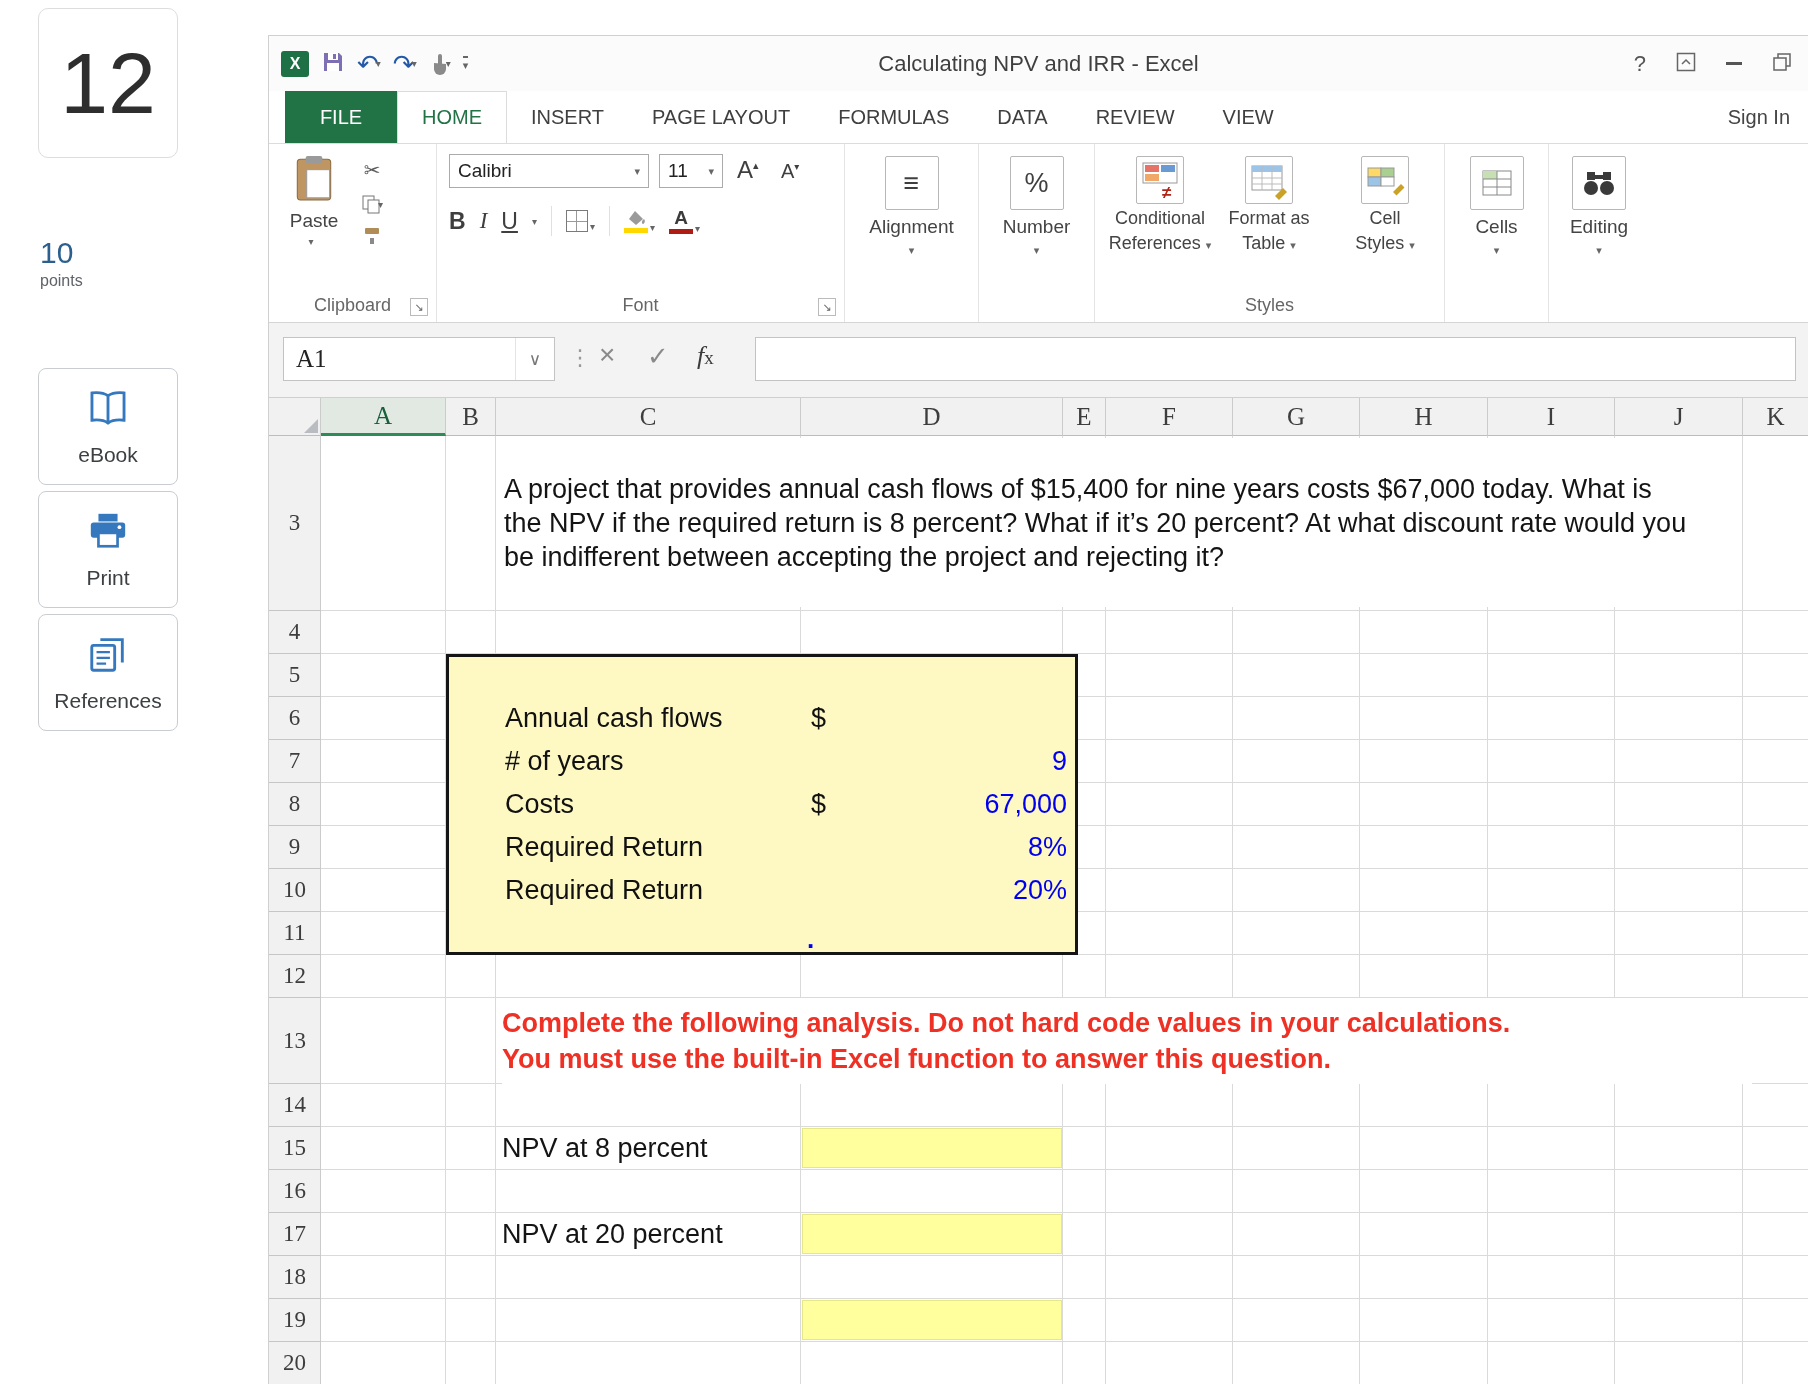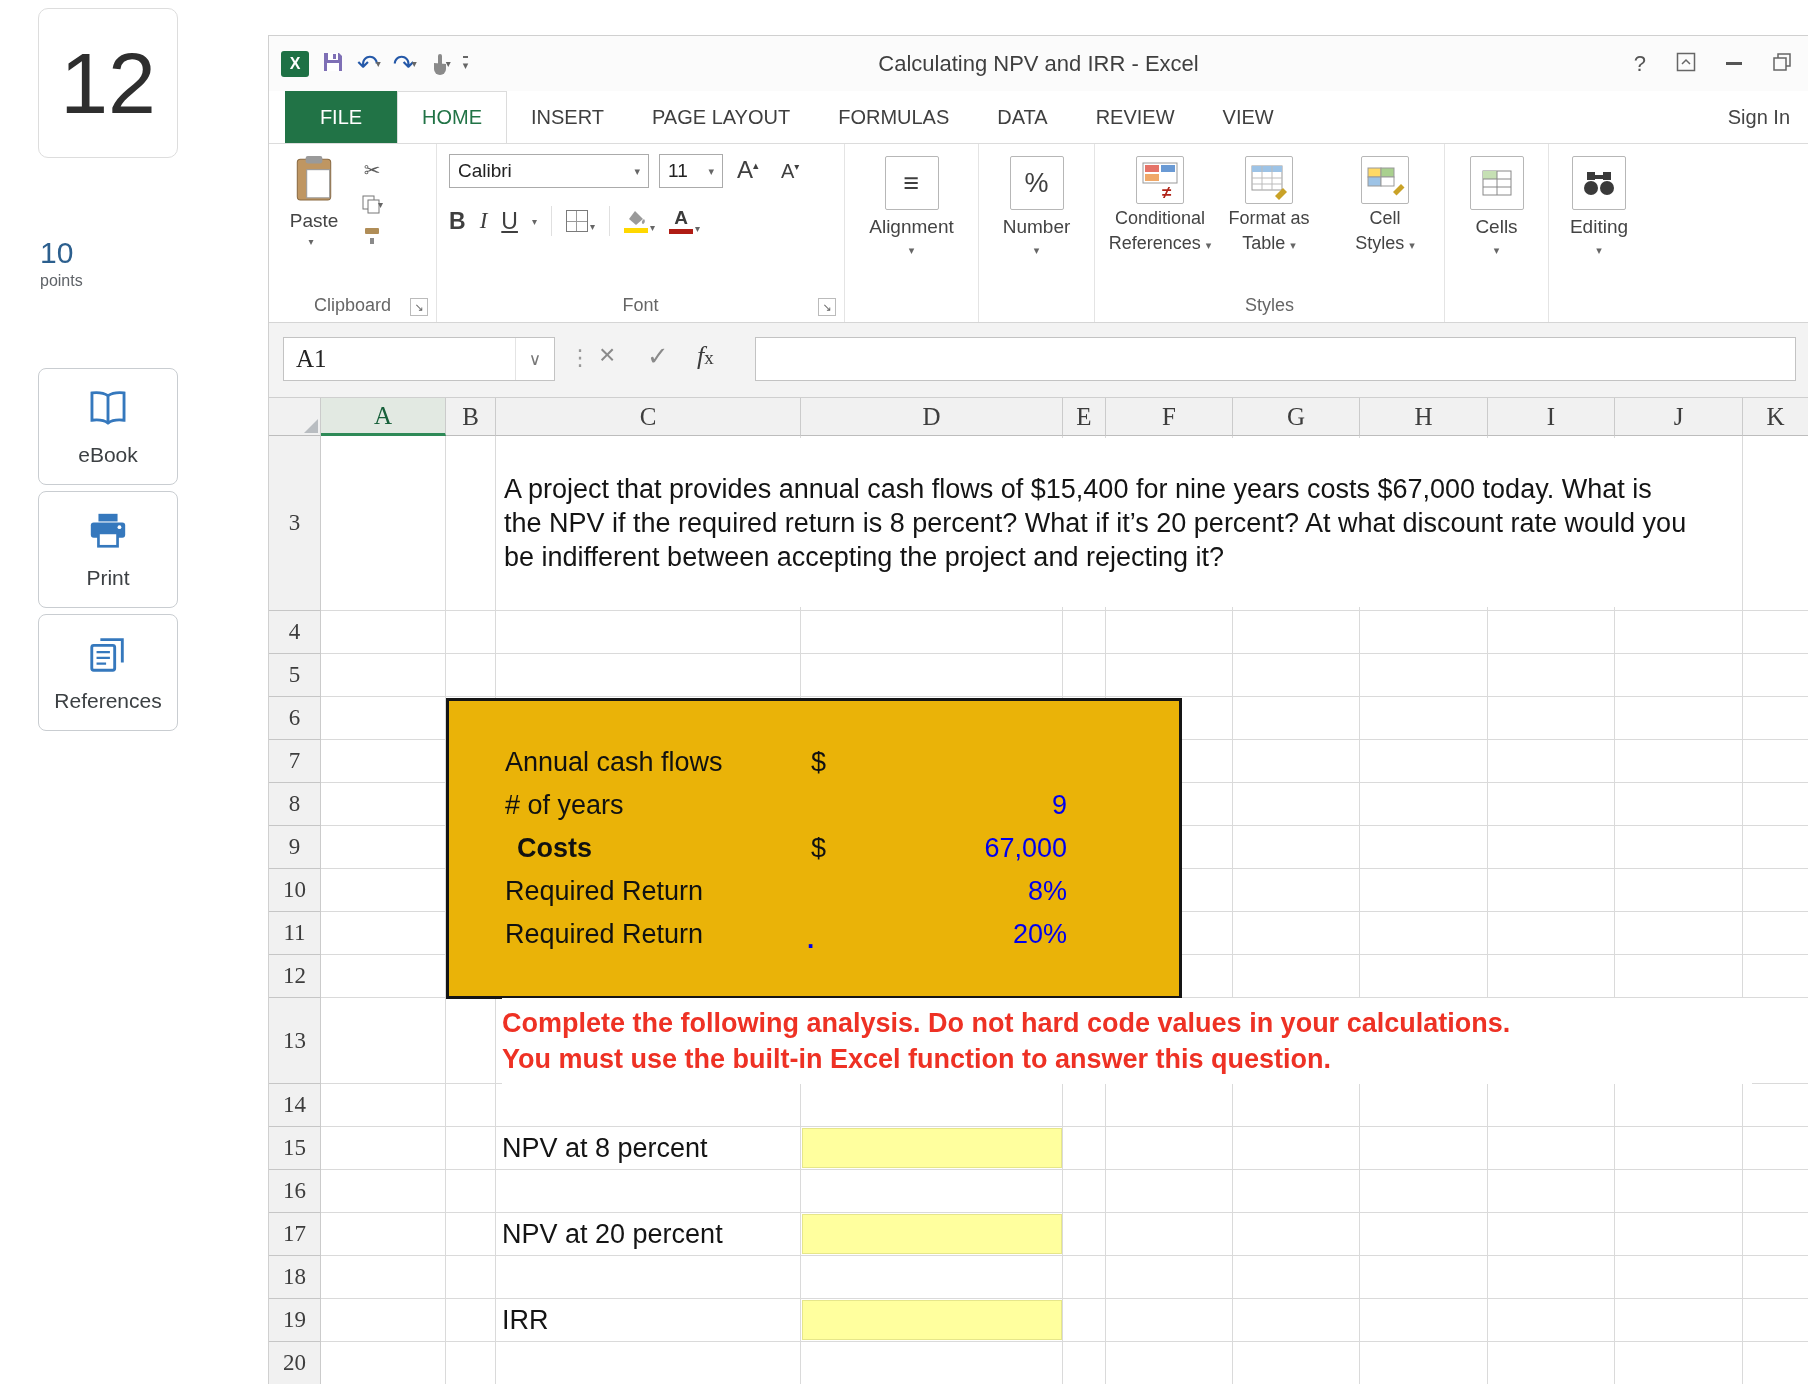--- a/index.html
+++ b/index.html
@@ -657,39 +657,38 @@
       <div class="rowhdr" style="top: 686px; height: 43px;">14</div>
       <div class="rowhdr" style="top: 729px; height: 43px;">15</div>
       <div class="rowhdr" style="top: 772px; height: 43px;">16</div>
       <div class="rowhdr" style="top: 815px; height: 43px;">17</div>
       <div class="rowhdr" style="top: 858px; height: 43px;">18</div>
       <div class="rowhdr" style="top: 901px; height: 43px;">19</div>
       <div class="rowhdr" style="top: 944px; height: 43px;">20</div>
       <div class="q-text" style="left: 231px; top: 40px; width: 1192px; height: 169px;">
         <div style="padding-left: 4px;">A project that provides annual cash flows of $15,400 for nine years costs $67,000 today. What is the NPV if the required return is 8 percent? What if it’s 20 percent? At what discount rate would you be indifferent between accepting the project and rejecting it?</div>
       </div>
-      <div class="input-box" style="left: 177px; top: 256px; width: 736px; height: 301px; background: #eab308; margin-top: 44px;">
+      <div class="input-box" style="left: 177px; top: 256px; width: 632px; height: 301px; background: #fef9c3;">
         <div class="ib-label" style="left: 56px; top: 40px;">Annual cash flows</div>
         <div class="ib-cur" style="left: 362px; top: 40px;">$</div>
         <div class="ib-label" style="left: 56px; top: 83px;"># of years</div>
         <div class="ib-val" style="left: 330px; top: 83px; width: 288px; color: rgb(0, 0, 238);">9</div>
-        <div class="ib-label" style="left: 68px; top: 126px; font-weight: bold;">Costs</div>
+        <div class="ib-label" style="left: 56px; top: 126px;">Costs</div>
         <div class="ib-cur" style="left: 362px; top: 126px;">$</div>
         <div class="ib-val" style="left: 330px; top: 126px; width: 288px; color: rgb(0, 0, 238);">67,000</div>
         <div class="ib-label" style="left: 56px; top: 169px;">Required Return</div>
         <div class="ib-val" style="left: 330px; top: 169px; width: 288px; color: rgb(0, 0, 238);">8%</div>
         <div class="ib-label" style="left: 56px; top: 212px;">Required Return</div>
         <div class="ib-val" style="left: 330px; top: 212px; width: 288px; color: rgb(0, 0, 238);">20%</div>
       </div>
       <div class="stray" style="left: 538px; top: 526px; color: rgb(0, 0, 238);">.</div>
       <div class="instr" style="left: 233px; top: 600px; width: 1250px; height: 86px;">
         <div style="color: rgb(238, 49, 36);">Complete the following analysis. Do not hard code values in your calculations.</div>
         <div style="color: rgb(238, 49, 36);">You must use the built-in Excel function to answer this question.</div>
       </div>
       <div class="ans-cell" style="left: 533px; top: 730px; width: 260px; height: 40px; background: rgb(255, 255, 158);"></div>
       <div class="ans-label" style="left: 233px; top: 730px; width: 293px; height: 40px;">NPV at 8 percent</div>
       <div class="ans-cell" style="left: 533px; top: 816px; width: 260px; height: 40px; background: rgb(255, 255, 158);"></div>
       <div class="ans-label" style="left: 233px; top: 816px; width: 293px; height: 40px;">NPV at 20 percent</div>
       <div class="ans-cell" style="left: 533px; top: 902px; width: 260px; height: 40px; background: rgb(255, 255, 158);"></div>
-      <div class="ans-label" style="left: 233px; top: 902px; width: 293px; height: 40px;">IRR</div>
     </div>
 
 </div>
 
 </body></html>

